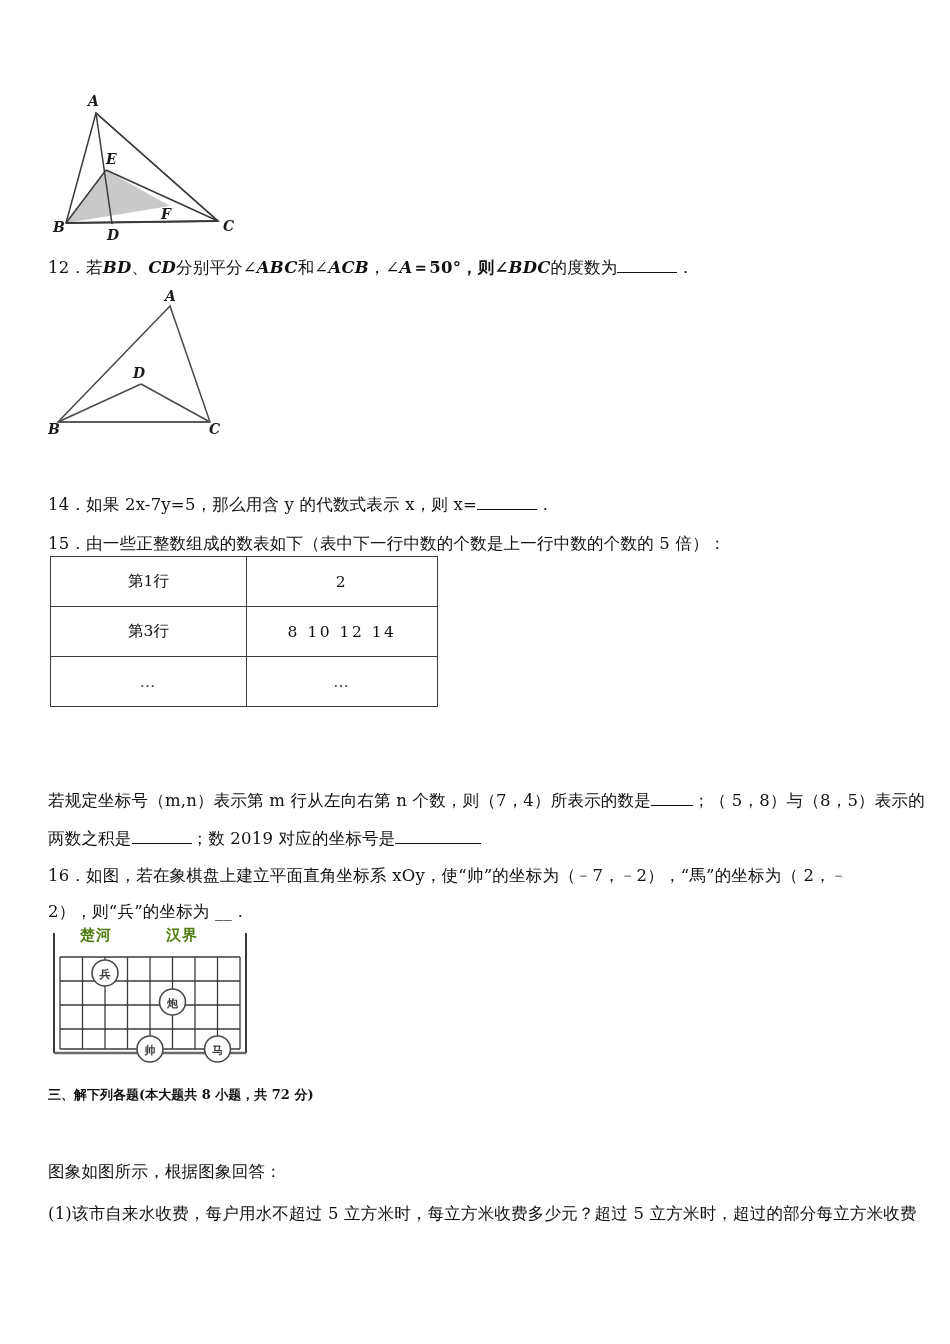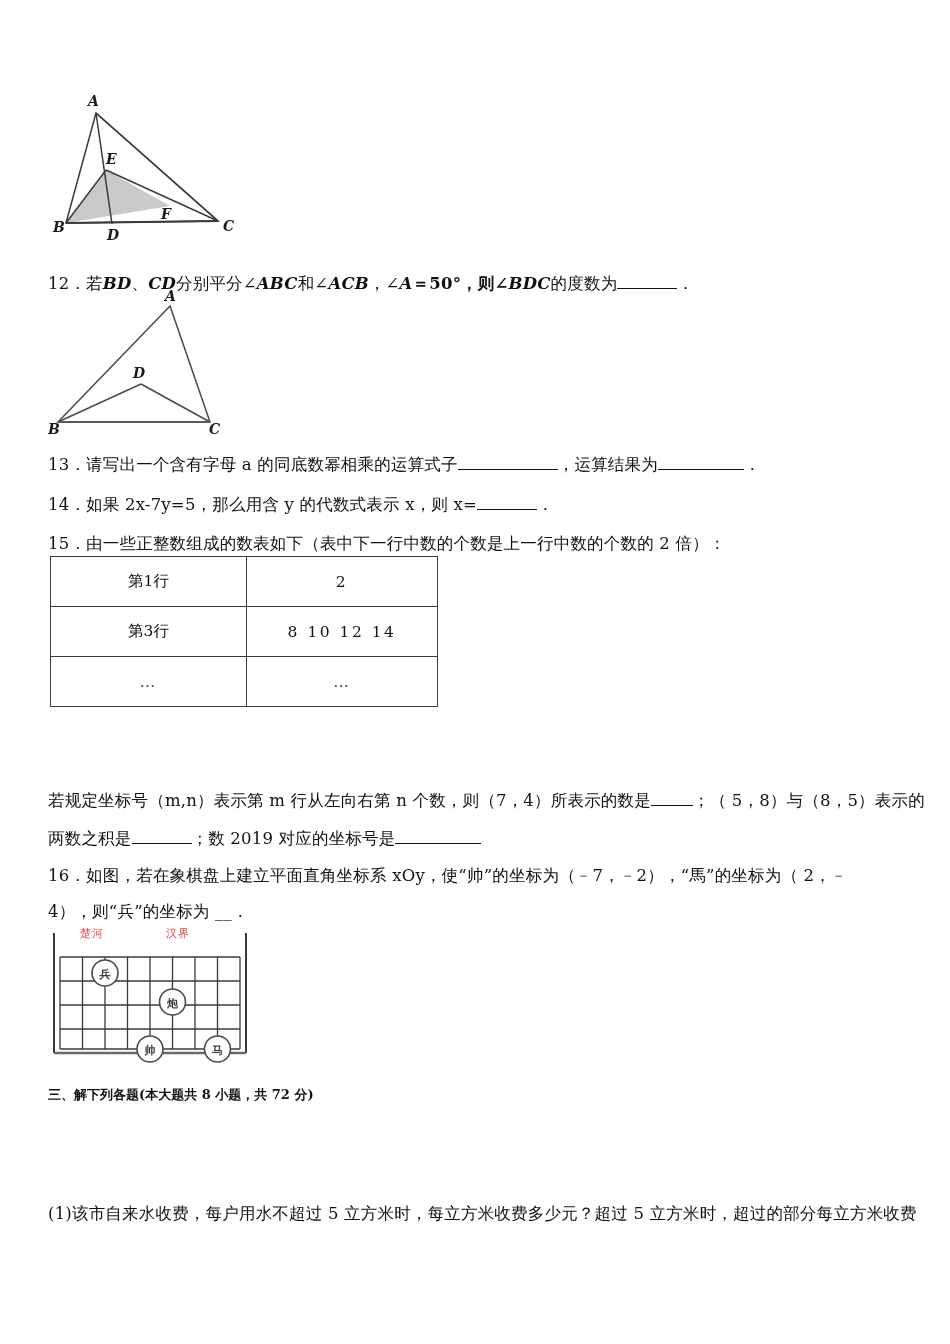--- a/index.html
+++ b/index.html
@@ -79,23 +79,23 @@
   .chess {
     position: absolute;
     left: 48px;
     top: 925px;
     width: 205px;
     height: 142px;
   }
   .riverlabel {
     position: absolute;
     font-family: "DejaVu Sans", "Liberation Sans", sans-serif;
-    font-weight: normal;
-    font-size: 11px;
-    color: #ef4444;
+    font-weight: bold;
+    font-size: 15px;
+    color: #4d7c0f;
     letter-spacing: 1px;
   }
   .piece-text {
     font-family: "DejaVu Sans", "Liberation Sans", sans-serif;
     font-size: 11px;
     font-weight: bold;
     fill: #3c3c3c;
   }
   .sec-head {
     position: absolute;
@@ -127,51 +127,48 @@
 
       <text x="40" y="18" font-family="DejaVu Serif, serif" font-size="14" font-style="italic" font-weight="bold" fill="#1a1a1a">A</text>
       <text x="58" y="76" font-family="DejaVu Serif, serif" font-size="14" font-style="italic" font-weight="bold" fill="#1a1a1a">E</text>
       <text x="5" y="144" font-family="DejaVu Serif, serif" font-size="14" font-style="italic" font-weight="bold" fill="#1a1a1a">B</text>
       <text x="59" y="152" font-family="DejaVu Serif, serif" font-size="14" font-style="italic" font-weight="bold" fill="#1a1a1a">D</text>
       <text x="113" y="131" font-family="DejaVu Serif, serif" font-size="14" font-style="italic" font-weight="bold" fill="#1a1a1a">F</text>
       <text x="175" y="143" font-family="DejaVu Serif, serif" font-size="14" font-style="italic" font-weight="bold" fill="#1a1a1a">C</text>
     </svg>
   </div>
 
-  <div class="qline" style="left:48px; top:255px; width:860px;margin-top:16px;">
+  <div class="qline" style="left:48px; top:255px; width:860px;">
     <span class="num">12．</span><span>若</span><span class="bi">BD</span><span>、</span><span class="bi">CD</span><span>分别平分∠</span><span class="bi">ABC</span><span>和∠</span><span class="bi">ACB</span><span>，∠</span><span class="bi">A</span><span class="b">＝50°，则∠</span><span class="bi">BDC</span><span>的度数为</span><span class="blank bl-md"></span><span>．</span>
   </div>
 
   <div class="fig" style="left:48px; top:288px; width:185px; height:148px;">
     <svg width="185" height="148" viewBox="0 0 185 148" xmlns="http://www.w3.org/2000/svg">
 
       <polygon points="122,18 10,134 162,134" fill="none" stroke="#4a4a4a" stroke-width="1.5"></polygon>
 
       <line x1="10" y1="134" x2="93" y2="96" stroke="#4a4a4a" stroke-width="1.5"></line>
       <line x1="93" y1="96" x2="162" y2="134" stroke="#4a4a4a" stroke-width="1.5"></line>
 
       <line x1="10" y1="134" x2="162" y2="134" stroke="#5a5a5a" stroke-width="2"></line>
 
       <text x="117" y="13" font-family="DejaVu Serif, serif" font-size="14" font-style="italic" font-weight="bold" fill="#1a1a1a">A</text>
       <text x="85" y="90" font-family="DejaVu Serif, serif" font-size="14" font-style="italic" font-weight="bold" fill="#1a1a1a">D</text>
       <text x="0" y="146" font-family="DejaVu Serif, serif" font-size="14" font-style="italic" font-weight="bold" fill="#1a1a1a">B</text>
       <text x="161" y="146" font-family="DejaVu Serif, serif" font-size="14" font-style="italic" font-weight="bold" fill="#1a1a1a">C</text>
     </svg>
   </div>
 
-  <div class="qline" style="left:48px; top:452px;">
-    <span class="num">13．</span><span>请写出一个含有字母 a 的同底数幂相乘的运算式子</span><span class="blank bl-xl"></span><span>，运算结果为</span><span class="blank bl-lg"></span><span>．</span>
-  </div>
 
   <div class="qline" style="left:48px; top:492px;">
     <span class="num">14．</span><span>如果 2x-7y=5，那么用含 y 的代数式表示 x，则 x=</span><span class="blank bl-md"></span><span>．</span>
   </div>
 
   <div class="qline" style="left:48px; top:532px;">
-    <span class="num">15．</span><span>由一些正整数组成的数表如下（表中下一行中数的个数是上一行中数的个数的 2 倍）：</span>
+    <span class="num">15．</span><span>由一些正整数组成的数表如下（表中下一行中数的个数是上一行中数的个数的 5 倍）：</span>
   </div>
 
   <table class="numtable">
     <tbody>
       <tr>
         <td class="lbl">第1行</td>
         <td class="val">2</td>
       </tr>
       <tr>
         <td class="lbl">第3行</td>
@@ -189,21 +186,21 @@
   </div>
 
   <div class="qline" style="left:48px; top:826px;">
     <span>两数之积是</span><span class="blank bl-md"></span><span>；数 2019 对应的坐标号是</span><span class="blank bl-lg"></span>
   </div>
 
   <div class="qline" style="left:48px; top:864px;">
     <span class="num">16．</span><span>如图，若在象棋盘上建立平面直角坐标系 xOy，使“帅”的坐标为（﹣7，﹣2），“馬”的坐标为（ 2，﹣</span>
   </div>
   <div class="qline" style="left:48px; top:900px;">
-    <span>4），则“兵”的坐标为 __．</span>
+    <span>2），则“兵”的坐标为 __．</span>
   </div>
 
   <div class="chess">
     <svg width="205" height="142" viewBox="0 0 205 142" xmlns="http://www.w3.org/2000/svg">
 
       <line x1="6" y1="8" x2="6" y2="128" stroke="#3a3a3a" stroke-width="2"></line>
       <line x1="198" y1="8" x2="198" y2="128" stroke="#3a3a3a" stroke-width="2"></line>
       <line x1="6" y1="128" x2="198" y2="128" stroke="#6a6a6a" stroke-width="2.5"></line>
 
       <line x1="12" y1="32" x2="192" y2="32" stroke="#3a3a3a" stroke-width="1.3"></line>
@@ -243,17 +240,20 @@
       </g>
     </svg>
     <span class="riverlabel" style="left:32px; top:1px;">楚河</span>
     <span class="riverlabel" style="left:118px; top:1px;">汉界</span>
   </div>
 
   <div class="sec-head" style="left:48px; top:1086px;">
     <span>三、解下列各题(本大题共 8 小题，共 72 分)</span>
   </div>
 
+  <div class="qline" style="left:48px; top:1160px;">
+    <span>图象如图所示，根据图象回答：</span>
+  </div>
   <div class="qline" style="left:48px; top:1202px;">
     <span>(1)该市自来水收费，每户用水不超过 5 立方米时，每立方米收费多少元？超过 5 立方米时，超过的部分每立方米收费</span>
   </div>
 
 </div>
 
 </body></html>

